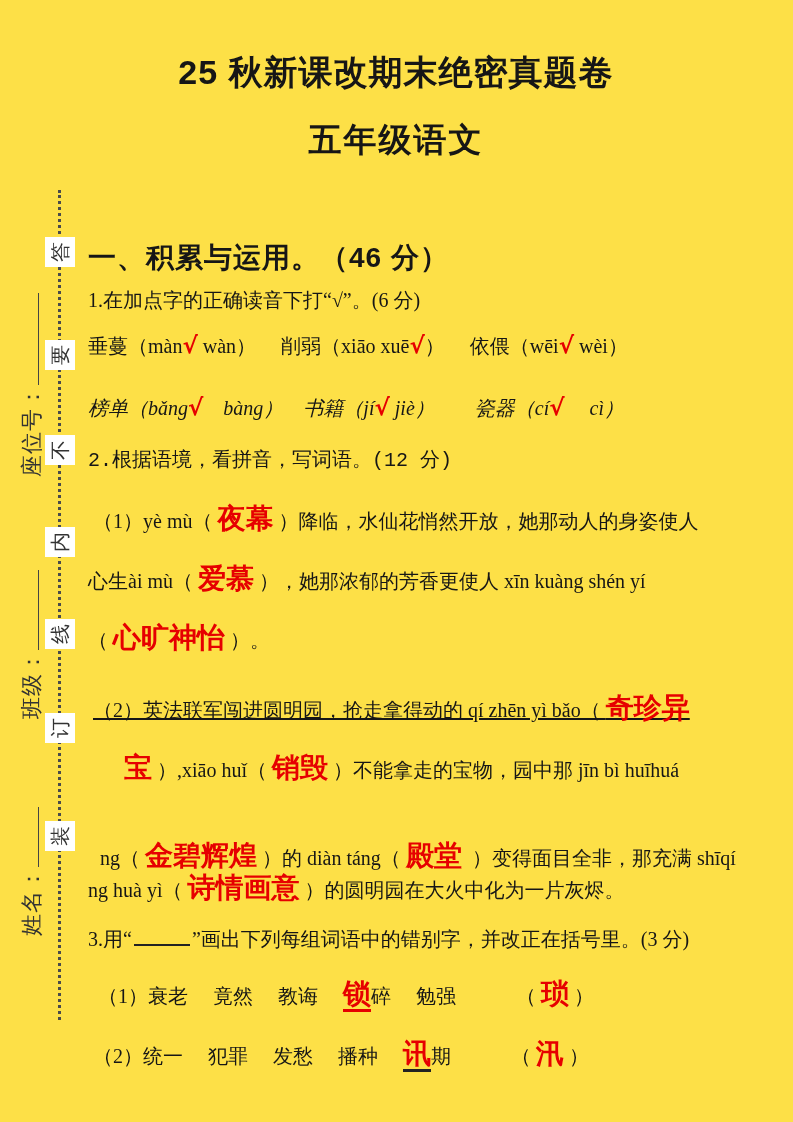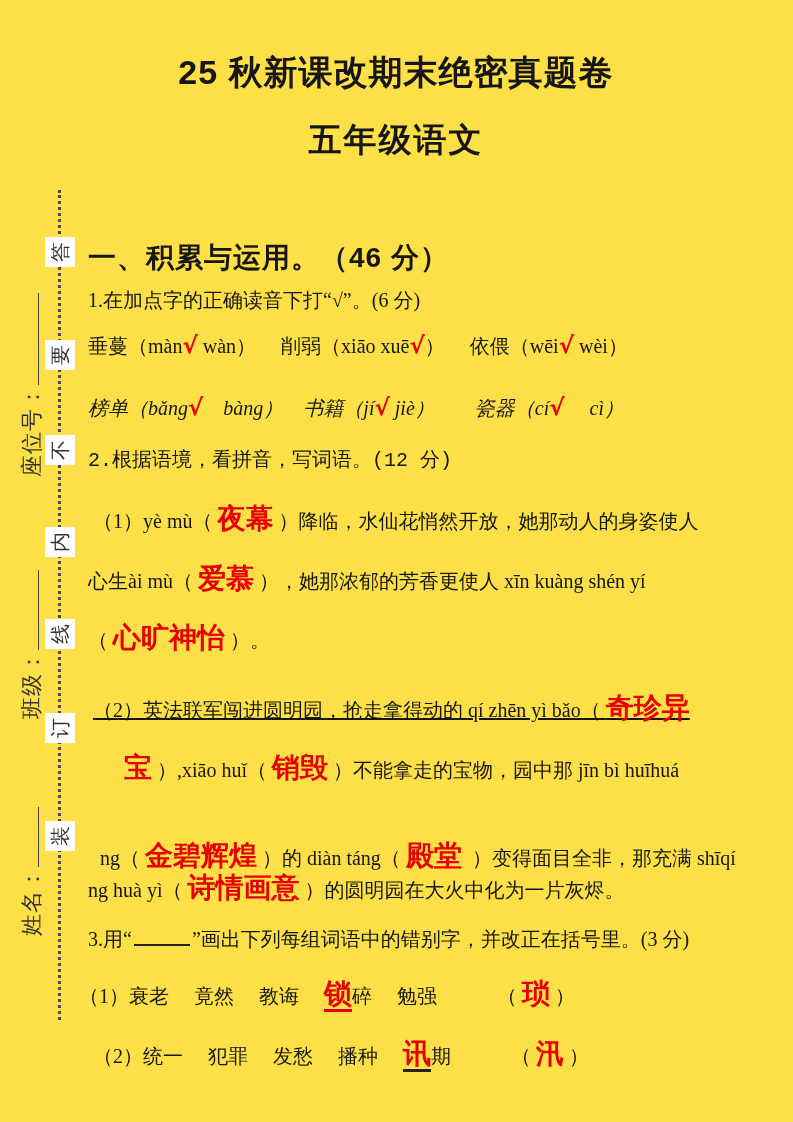--- a/index.html
+++ b/index.html
@@ -105,17 +105,17 @@
       <div class="line" style="left: 88px; top: 393px; font-style: italic;"><span class="seg-n">榜单（bǎng</span><span class="seg-c">√</span><span class="seg-n">　bàng）　书籍（jí</span><span class="seg-c">√</span><span class="seg-n"> jiè）　　瓷器（cí</span><span class="seg-c">√</span><span class="seg-n">　 cì）</span></div>
       <div class="line" style="left: 88px; top: 448px; font-family: Liberation Mono, monospace;"><span class="seg-n">2.根据语境，看拼音，写词语。(12 分)</span></div>
       <div class="line" style="left: 93px; top: 501px;"><span class="seg-n">（1）yè mù（ </span><span class="seg-r">夜幕</span><span class="seg-n"> ）降临，水仙花悄然开放，她那动人的身姿使人</span></div>
       <div class="line" style="left: 88px; top: 561px;"><span class="seg-n">心生ài mù（ </span><span class="seg-r">爱慕</span><span class="seg-n"> ），她那浓郁的芳香更使人 xīn kuàng shén yí</span></div>
       <div class="line" style="left: 88px; top: 620px;"><span class="seg-n">（ </span><span class="seg-r">心旷神怡</span><span class="seg-n"> ）。</span></div>
       <div class="line" style="left: 93px; top: 690px; text-decoration: underline;"><span class="seg-n">（2）英法联军闯进圆明园，抢走拿得动的 qí zhēn yì bǎo（ </span><span class="seg-r">奇珍异</span></div>
       <div class="line" style="left: 88px; top: 750px; margin-left: 36px;"><span class="seg-r">宝</span><span class="seg-n"> ）,xiāo huǐ（ </span><span class="seg-r">销毁</span><span class="seg-n"> ）不能拿走的宝物，园中那 jīn bì huīhuá</span></div>
       <div class="line" style="left: 100px; top: 810px; margin-top: 28px;"><span class="seg-n">ng（ </span><span class="seg-r">金碧辉煌</span><span class="seg-n"> ）的 diàn táng（ </span><span class="seg-r">殿堂</span><span class="seg-n">  ）变得面目全非，那充满 shīqí</span></div>
       <div class="line" style="left: 88px; top: 870px;"><span class="seg-n">ng huà yì（ </span><span class="seg-r">诗情画意</span><span class="seg-n"> ）的圆明园在大火中化为一片灰烬。</span></div>
       <div class="line" style="left: 88px; top: 926px;"><span class="seg-n">3.用“</span><span class="seg-ub"></span><span class="seg-n">”画出下列每组词语中的错别字，并改正在括号里。(3 分)</span></div>
-      <div class="line" style="left: 79px; top: 976px;"><span class="seg-n">（1）衰老　 竟然　 教诲　 </span><span class="seg-ru">锁</span><span class="seg-n">碎　 勉强</span><span class="seg-n">　　　（ </span><span class="seg-r">琐</span><span class="seg-n"> ）</span></div>
+      <div class="line" style="left: 98px; top: 976px;"><span class="seg-n">（1）衰老　 竟然　 教诲　 </span><span class="seg-ru">锁</span><span class="seg-n">碎　 勉强</span><span class="seg-n">　　　（ </span><span class="seg-r">琐</span><span class="seg-n"> ）</span></div>
       <div class="line" style="left: 93px; top: 1036px;"><span class="seg-n">（2）统一　 犯罪　 发愁　 播种　 </span><span class="seg-rk">讯</span><span class="seg-n">期</span><span class="seg-n">　　　（ </span><span class="seg-r">汛</span><span class="seg-n"> ）</span></div>
     </div>
 
 </div>
 
 </body></html>

